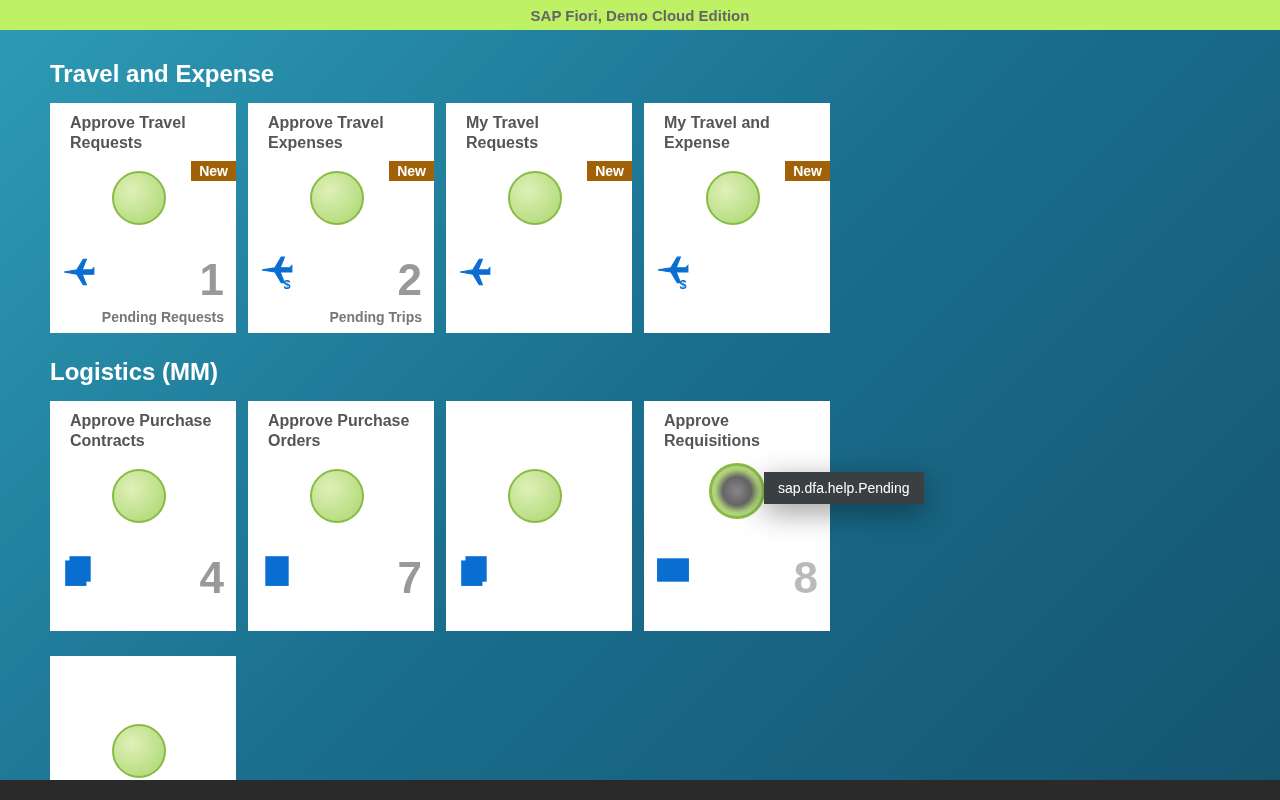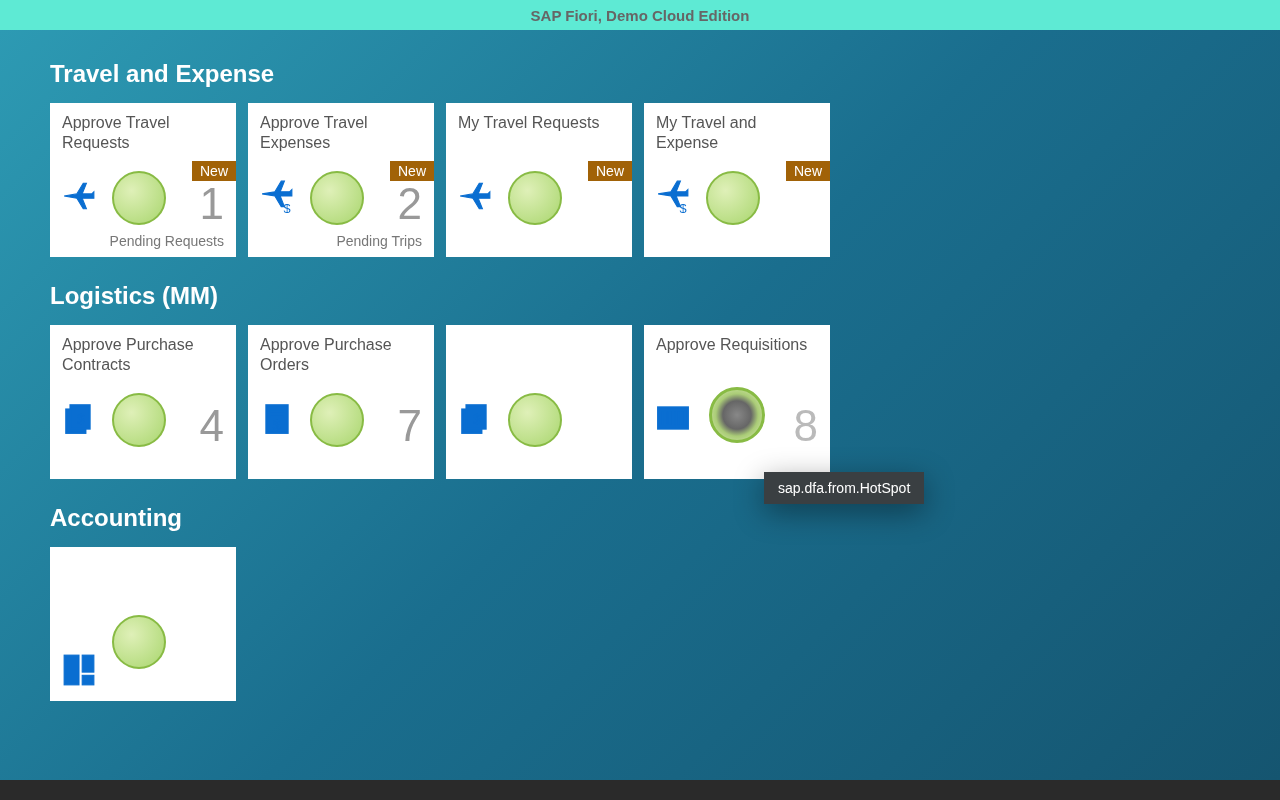--- a/index.html
+++ b/index.html
@@ -5,21 +5,21 @@
     * { margin: 0; padding: 0; box-sizing: border-box; }
     body {
       font-family: Arial, Helvetica, sans-serif;
       width: 1280px;
       height: 800px;
       overflow: hidden;
       background: #f0f0f0;
     }
     .header {
       height: 30px;
-      background: #5eead4;
+      background: #bef264;
       display: flex;
       align-items: center;
       justify-content: center;
       color: #666;
       font-size: 15px;
       font-weight: bold;
     }
     .content {
       height: 750px;
       background: linear-gradient(135deg, #2d9ab3 0%, #1a6e8e 50%, #155570 100%);
@@ -32,25 +32,26 @@
       font-weight: bold;
       margin: 10px 0 15px 0;
     }
     .tile-row {
       display: flex;
       gap: 12px;
       margin-bottom: 25px;
     }
     .tile {
       width: 186px;
-      height: 154px;
+      height: 230px;
       background: #fff;
       position: relative;
       cursor: pointer;
-      padding: 10px 12px;
+      padding: 10px 20px;
+      font-weight: bold;
     }
     .tile-title {
       color: #555;
       font-size: 16px;
       line-height: 1.25;
       min-height: 40px;
     }
     .new-badge {
       position: absolute;
       top: 58px;
@@ -229,31 +230,30 @@
             <line x1="13" y1="10" x2="13" y2="22" stroke-width="3"></line>
             <line x1="18" y1="10" x2="18" y2="22" stroke-width="1"></line>
             <line x1="21" y1="10" x2="21" y2="22" stroke-width="2"></line>
             <line x1="25" y1="10" x2="25" y2="22" stroke-width="2"></line>
           </svg>
       </div>
       <div class="tile-count" style="color:#777;opacity:0.5">8</div>
     </div>
   </div>
 
-  <div class="group-title">Accounting</div>
   <div class="tile-row">
     <div class="tile">
       <div class="hotspot"></div>
       <div class="tile-icon low">
         <svg class="icon-svg" viewBox="0 0 32 32">
             <rect x="2" y="2" width="14" height="28"></rect>
             <rect x="19" y="2" width="11" height="16"></rect>
             <rect x="19" y="21" width="11" height="9"></rect>
           </svg>
       </div>
     </div>
   </div>
 
 </div>
 
-<div class="tooltip">sap.dfa.from.HotSpot</div>
+<div class="tooltip">sap.dfa.help.Pending</div>
 
 <div class="bottom-bar"></div>
 
 </body></html>

